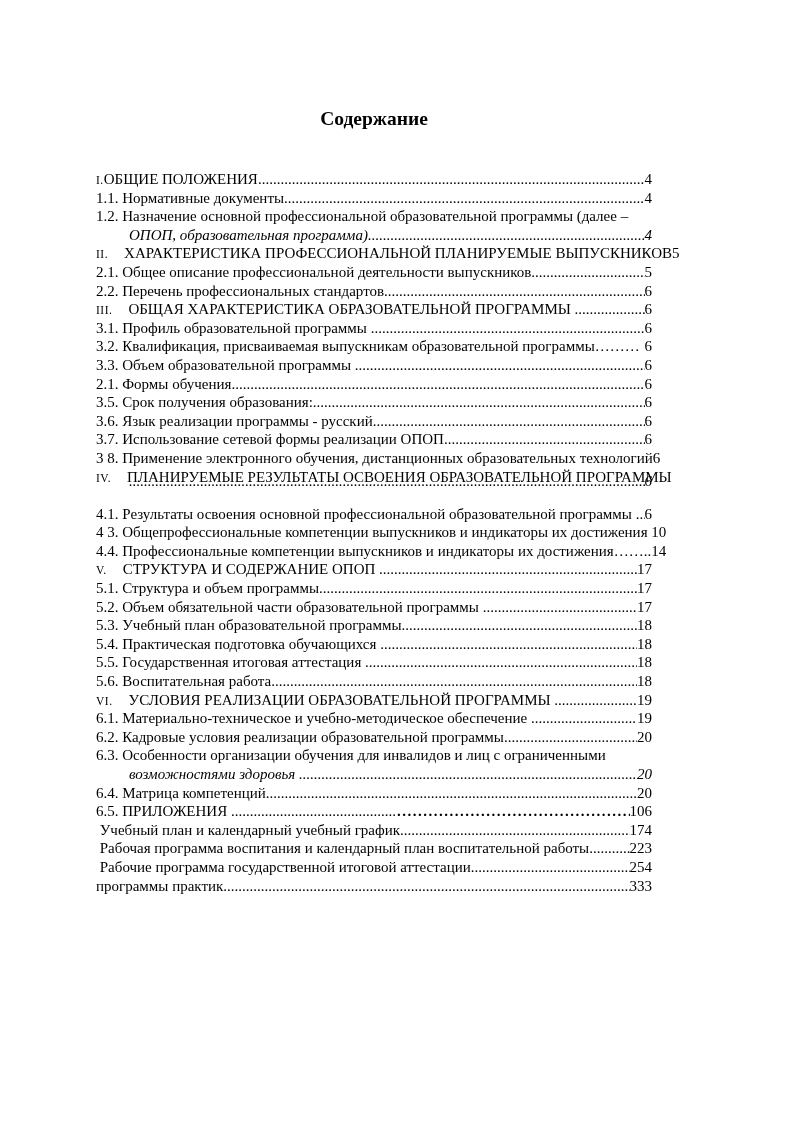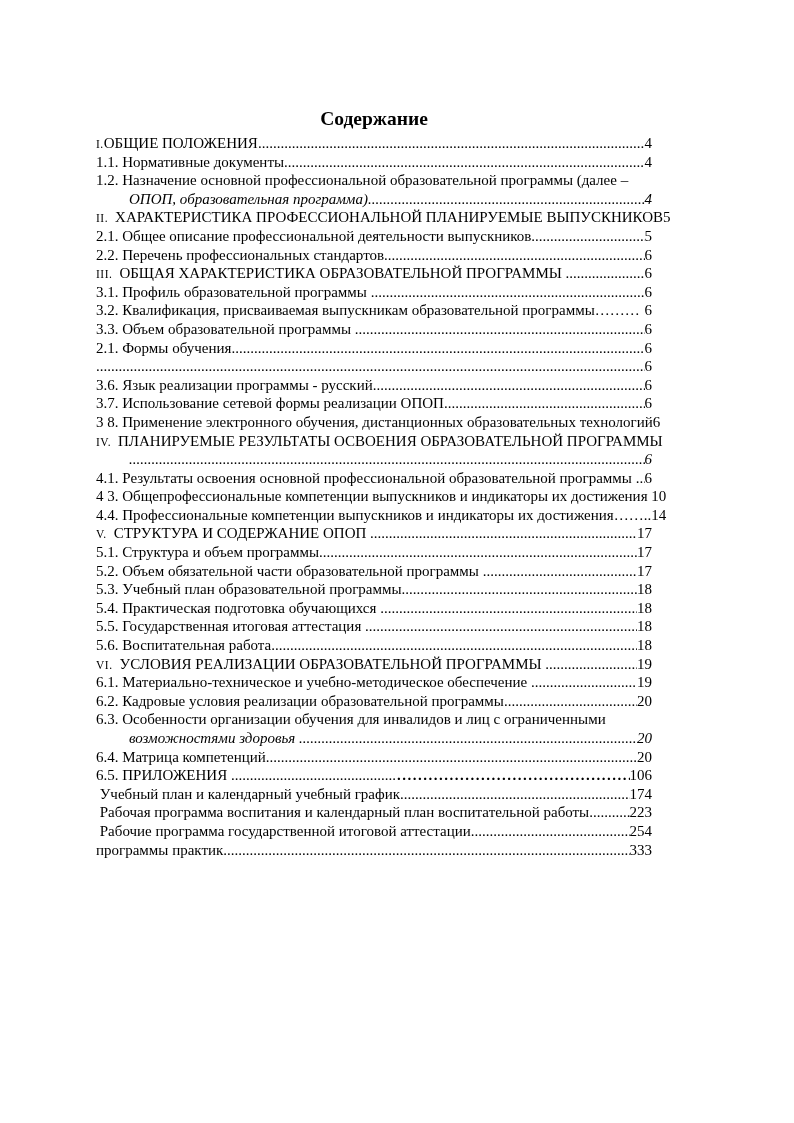--- a/index.html
+++ b/index.html
@@ -30,25 +30,26 @@
   .toc-line {
     display: flex;
     align-items: baseline;
     line-height: 18.6px;
     height: 18.6px;
   }
   .toc-line.indent { padding-left: 33px; font-style: italic; }
   .entry-text {
     white-space: pre;
     flex: 0 0 auto;
+    margin-top: 36px;
   }
   .roman {
     font-size: 11.5px;
     letter-spacing: 0.5px;
-    margin-right: 7px;
+    margin-right: 16px;
     flex: 0 0 auto;
   }
   .roman.tight { margin-right: 0; }
   .leader {
     flex: 1 1 auto;
     min-width: 0;
     overflow: hidden;
     white-space: nowrap;
   }
   .leader.dots::after {
@@ -145,20 +146,21 @@
       </div>
       <div class="toc-entry">
         <div class="toc-line">
           <span class="entry-text">2.1. Формы обучения</span>
           <span class="leader dots"></span>
           <span class="page-num">6</span>
         </div>
       </div>
       <div class="toc-entry">
         <div class="toc-line">
+          <span class="entry-text">3.5. Срок получения образования:</span>
           <span class="leader dots"></span>
           <span class="page-num">6</span>
         </div>
       </div>
       <div class="toc-entry">
         <div class="toc-line">
           <span class="entry-text">3.6. Язык реализации программы - русский</span>
           <span class="leader dots"></span>
           <span class="page-num">6</span>
         </div>

